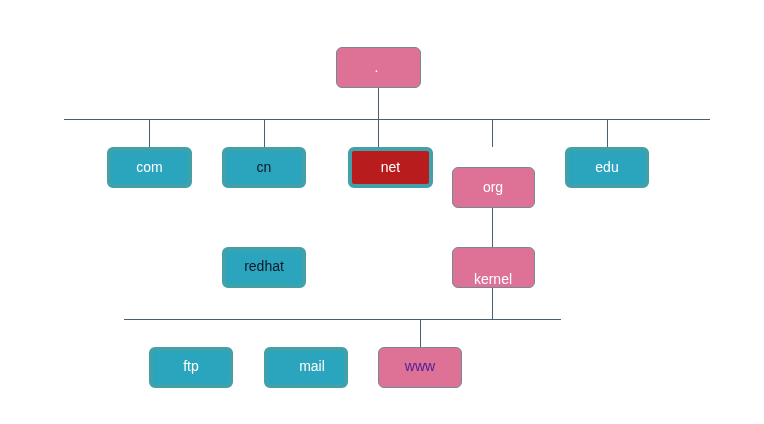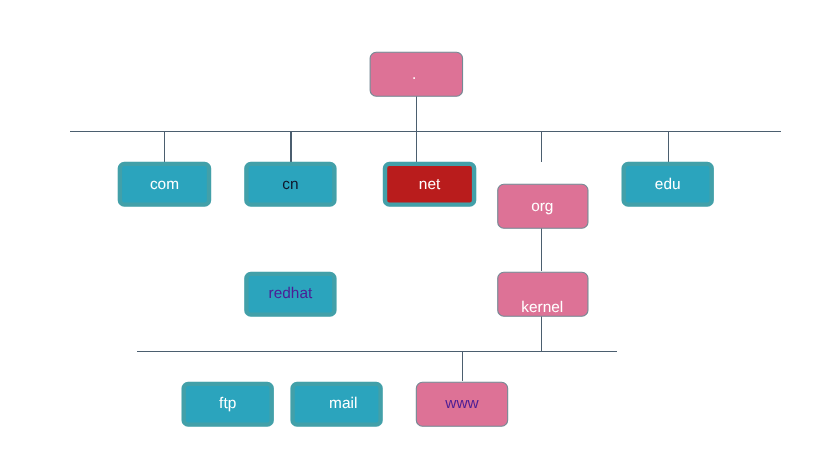--- a/index.html
+++ b/index.html
@@ -47,27 +47,27 @@
       </div>
     <div class="node blue" style="left: 336px; top: 147px; width: 85px; height: 41px; background: #b91c1c; border-color: rgb(66, 160, 169); color: rgb(255, 255, 255); margin-left: 12px;">
         <span>net</span>
       </div>
     <div class="node pink" style="left: 451.5px; top: 147px; width: 83px; height: 41px; background: rgb(221, 114, 150); border-color: rgb(116, 137, 148); color: rgb(255, 255, 255); margin-top: 20px;">
         <span>org</span>
       </div>
     <div class="node blue" style="left: 565px; top: 147px; width: 84px; height: 41px; background: rgb(43, 164, 189); border-color: rgb(66, 160, 169); color: rgb(255, 255, 255);">
         <span>edu</span>
       </div>
-    <div class="node blue" style="left: 222px; top: 246.5px; width: 84px; height: 41px; background: rgb(43, 164, 189); border-color: rgb(66, 160, 169); color: #4c1d95;">
+    <div class="node blue" style="left: 222px; top: 246.5px; width: 84px; height: 41px; background: rgb(43, 164, 189); border-color: rgb(66, 160, 169); color: #0f172a;">
         <span>redhat</span>
       </div>
     <div class="node pink" style="left: 451.5px; top: 246.5px; width: 83px; height: 41px; background: rgb(221, 114, 150); border-color: rgb(116, 137, 148); color: rgb(255, 255, 255); align-items: flex-end;">
         <span>kernel</span>
       </div>
-    <div class="node blue" style="left: 165px; top: 346.5px; width: 84px; height: 41px; background: rgb(43, 164, 189); border-color: rgb(66, 160, 169); color: rgb(255, 255, 255);">
+    <div class="node blue" style="left: 149px; top: 346.5px; width: 84px; height: 41px; background: rgb(43, 164, 189); border-color: rgb(66, 160, 169); color: rgb(255, 255, 255);">
         <span>ftp</span>
       </div>
     <div class="node blue" style="left: 264px; top: 346.5px; width: 84px; height: 41px; background: rgb(43, 164, 189); border-color: rgb(66, 160, 169); color: rgb(255, 255, 255); padding-left: 12px;">
         <span>mail</span>
       </div>
     <div class="node pink" style="left: 378px; top: 346.5px; width: 84px; height: 41px; background: rgb(221, 114, 150); border-color: rgb(116, 137, 148); color: #4c1d95;">
         <span>www</span>
       </div>
   </div>
 

